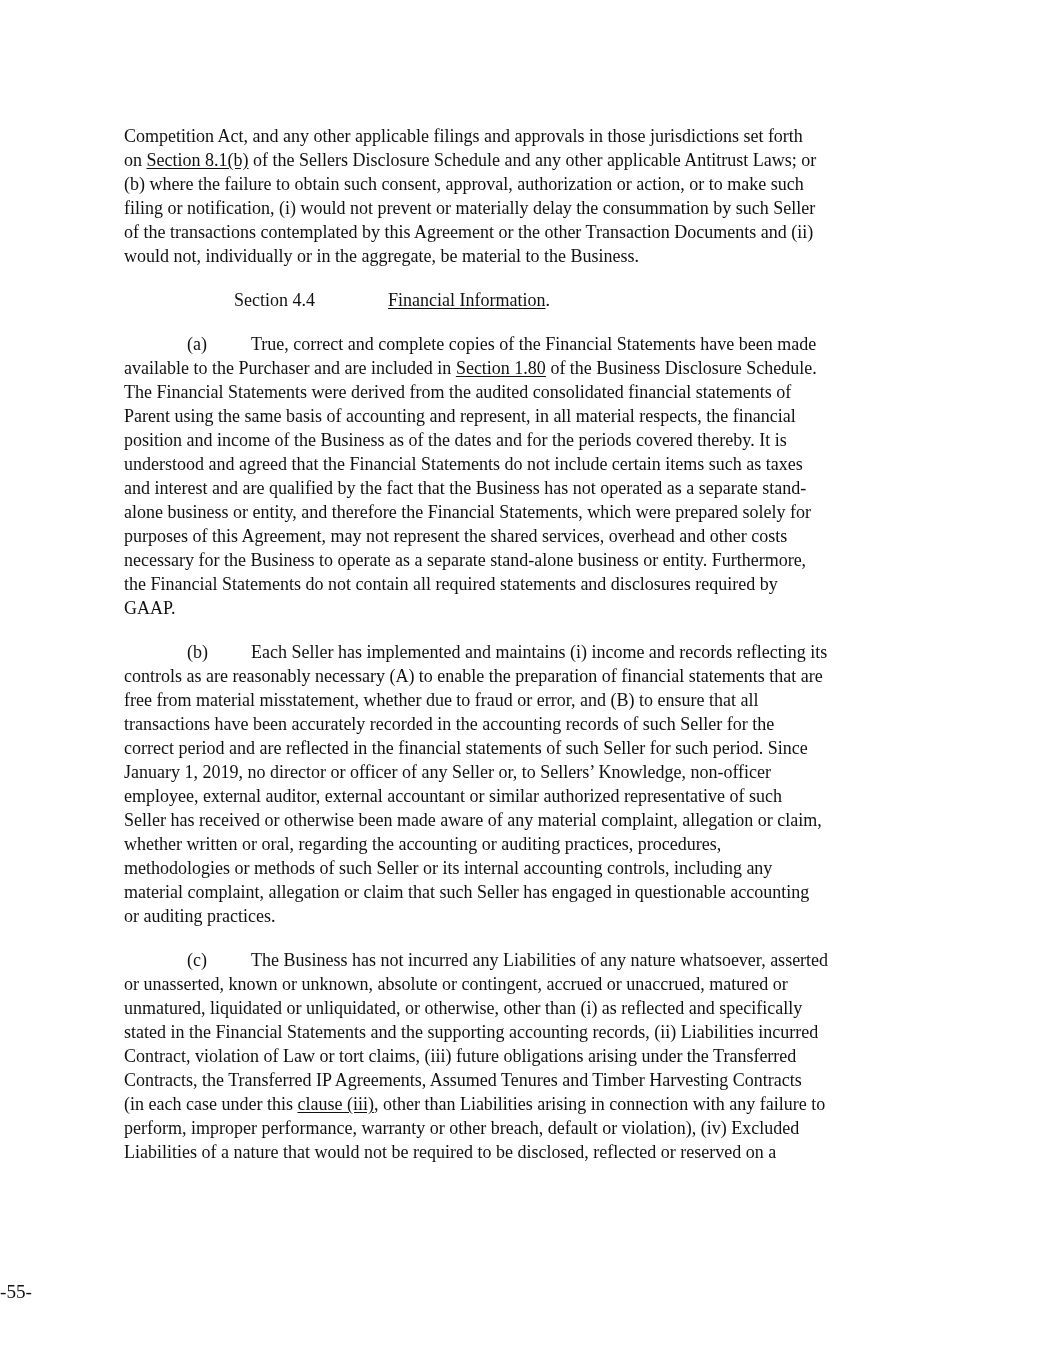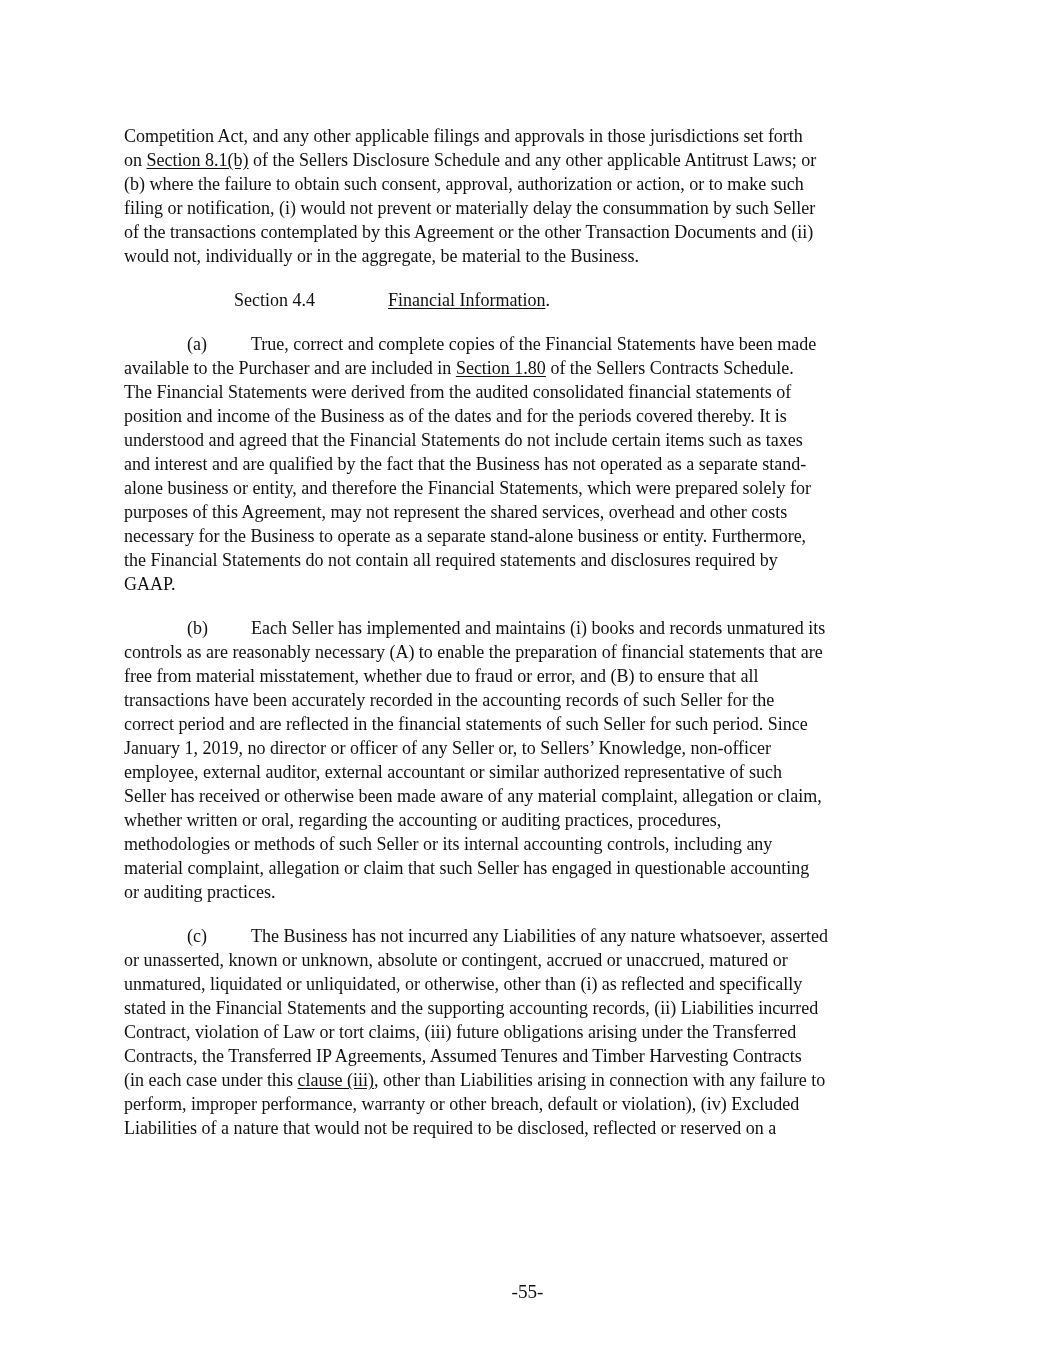--- a/index.html
+++ b/index.html
@@ -52,21 +52,20 @@
     .label {
       display: inline-block;
       width: 64px;
       padding-left: 63px;
     }
     .page-number {
       position: absolute;
       left: 0;
       width: 1055px;
       top: 1280px;
-      text-align: center;
       font-size: 19.2px;
       line-height: 24px;
     }
   </style>
 </head>
 <body>
 
 <div class="page">
 
   <div class="para">
@@ -78,34 +77,35 @@
     <span class="line">would not, individually or in the aggregate, be material to the Business.</span>
   </div>
 
   <div class="heading">
     <span class="num">Section 4.4</span>
     <span class="title"><span class="u">Financial Information</span><span>.</span></span>
   </div>
 
   <div class="para">
     <span class="line"><span class="label">(a)</span><span>True, correct and complete copies of the Financial Statements have been made</span></span>
-    <span class="line"><span>available to the Purchaser and are included in </span><span class="u">Section 1.80</span><span> of the Sellers Contracts Schedule.</span></span>
+    <span class="line"><span>available to the Purchaser and are included in </span><span class="u">Section 1.80</span><span> of the Business Disclosure Schedule.</span></span>
     <span class="line">The Financial Statements were derived from the audited consolidated financial statements of</span>
+    <span class="line">Parent using the same basis of accounting and represent, in all material respects, the financial</span>
     <span class="line">position and income of the Business as of the dates and for the periods covered thereby.  It is</span>
     <span class="line">understood and agreed that the Financial Statements do not include certain items such as taxes</span>
     <span class="line">and interest and are qualified by the fact that the Business has not operated as a separate stand-</span>
     <span class="line">alone business or entity, and therefore the Financial Statements, which were prepared solely for</span>
     <span class="line">purposes of this Agreement, may not represent the shared services, overhead and other costs</span>
     <span class="line">necessary for the Business to operate as a separate stand-alone business or entity.  Furthermore,</span>
     <span class="line">the Financial Statements do not contain all required statements and disclosures required by</span>
     <span class="line">GAAP.</span>
   </div>
 
   <div class="para">
-    <span class="line"><span class="label">(b)</span><span>Each Seller has implemented and maintains (i) books and records unmatured its</span></span>
+    <span class="line"><span class="label">(b)</span><span>Each Seller has implemented and maintains (i) income and records reflecting its</span></span>
     <span class="line">controls as are reasonably necessary (A) to enable the preparation of financial statements that are</span>
     <span class="line">free from material misstatement, whether due to fraud or error, and (B) to ensure that all</span>
     <span class="line">transactions have been accurately recorded in the accounting records of such Seller for the</span>
     <span class="line">correct period and are reflected in the financial statements of such Seller for such period.  Since</span>
     <span class="line">January 1, 2019, no director or officer of any Seller or, to Sellers’ Knowledge, non-officer</span>
     <span class="line">employee, external auditor, external accountant or similar authorized representative of such</span>
     <span class="line">Seller has received or otherwise been made aware of any material complaint, allegation or claim,</span>
     <span class="line">whether written or oral, regarding the accounting or auditing practices, procedures,</span>
     <span class="line">methodologies or methods of such Seller or its internal accounting controls, including any</span>
     <span class="line">material complaint, allegation or claim that such Seller has engaged in questionable accounting</span>

